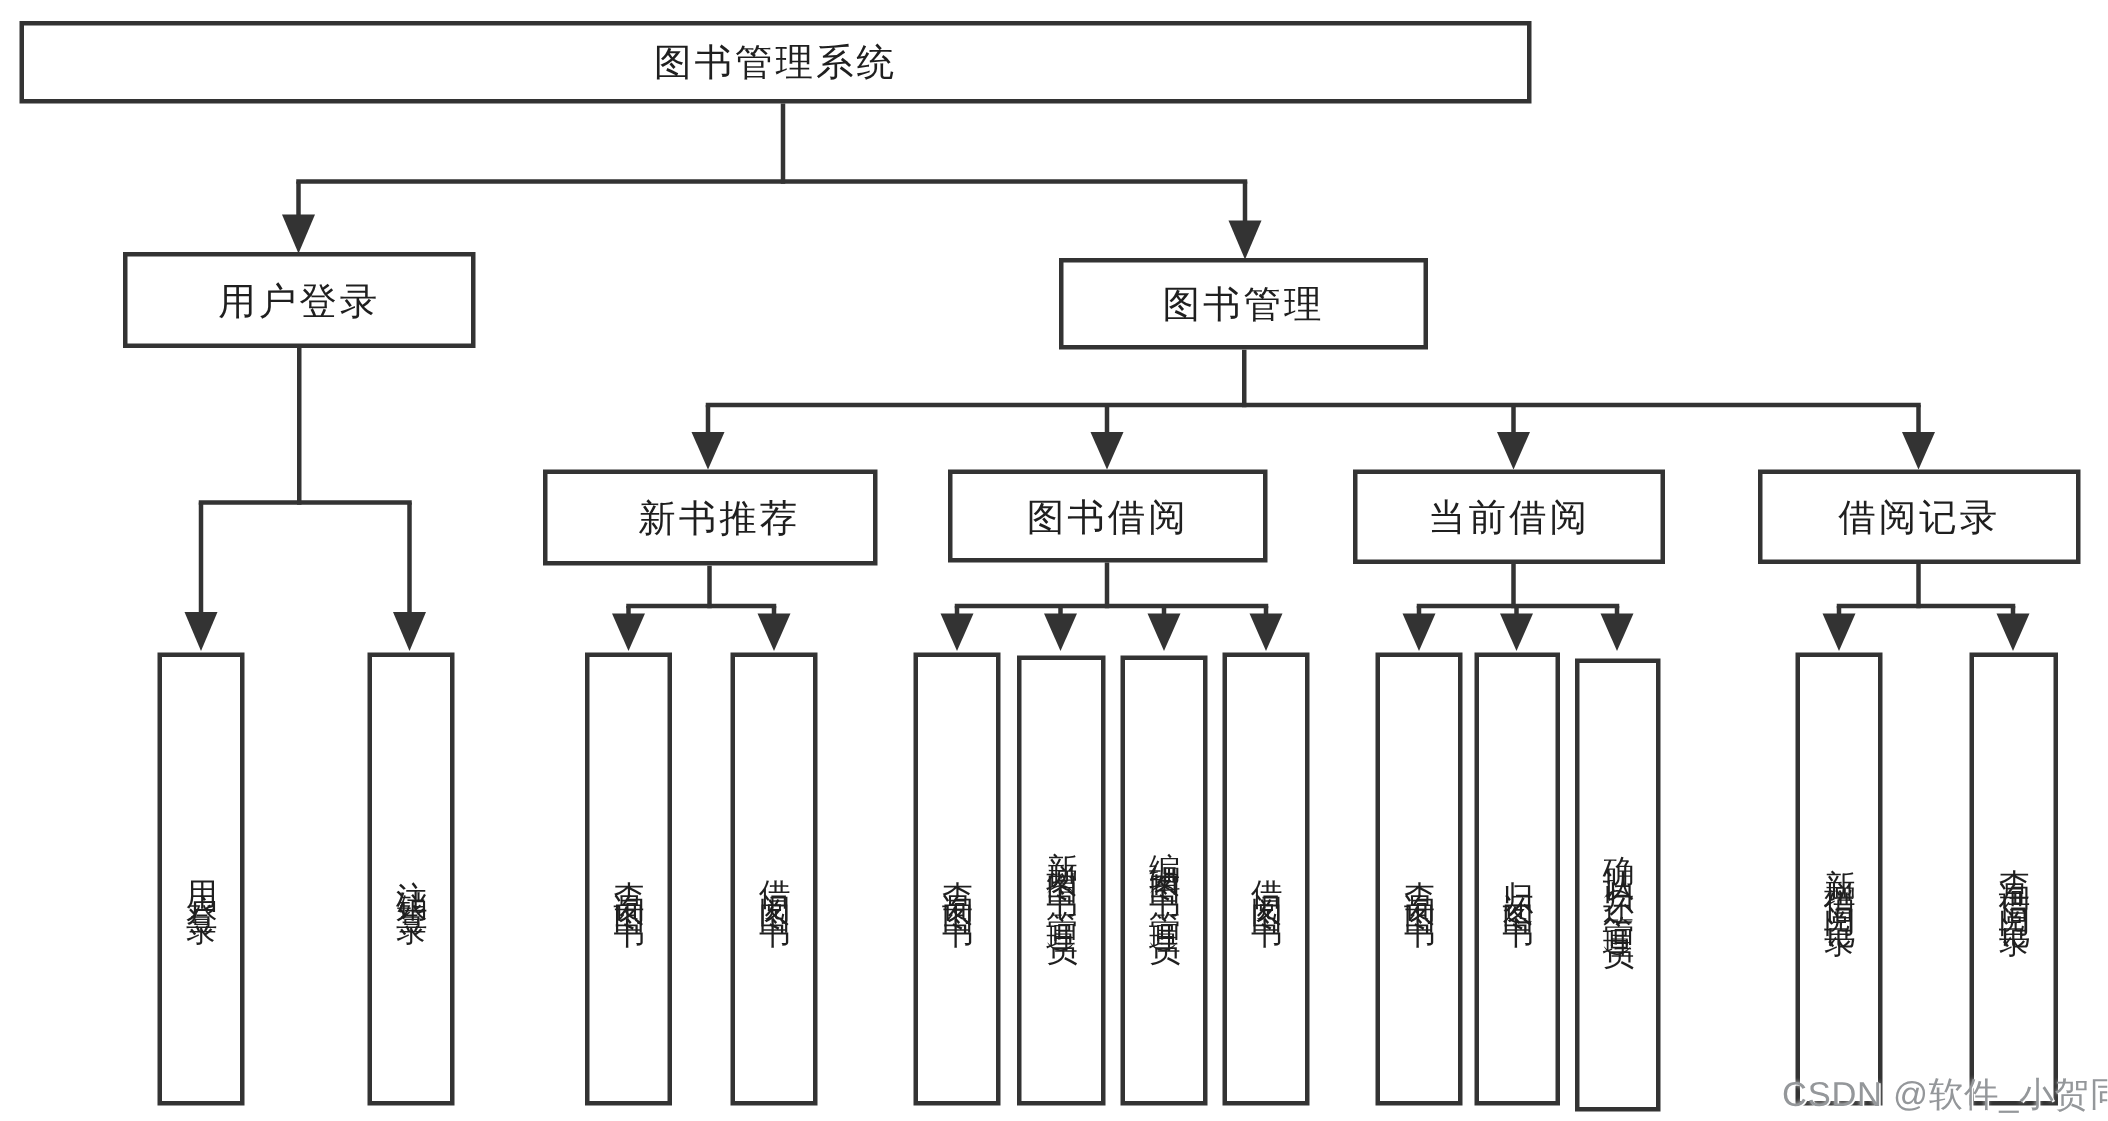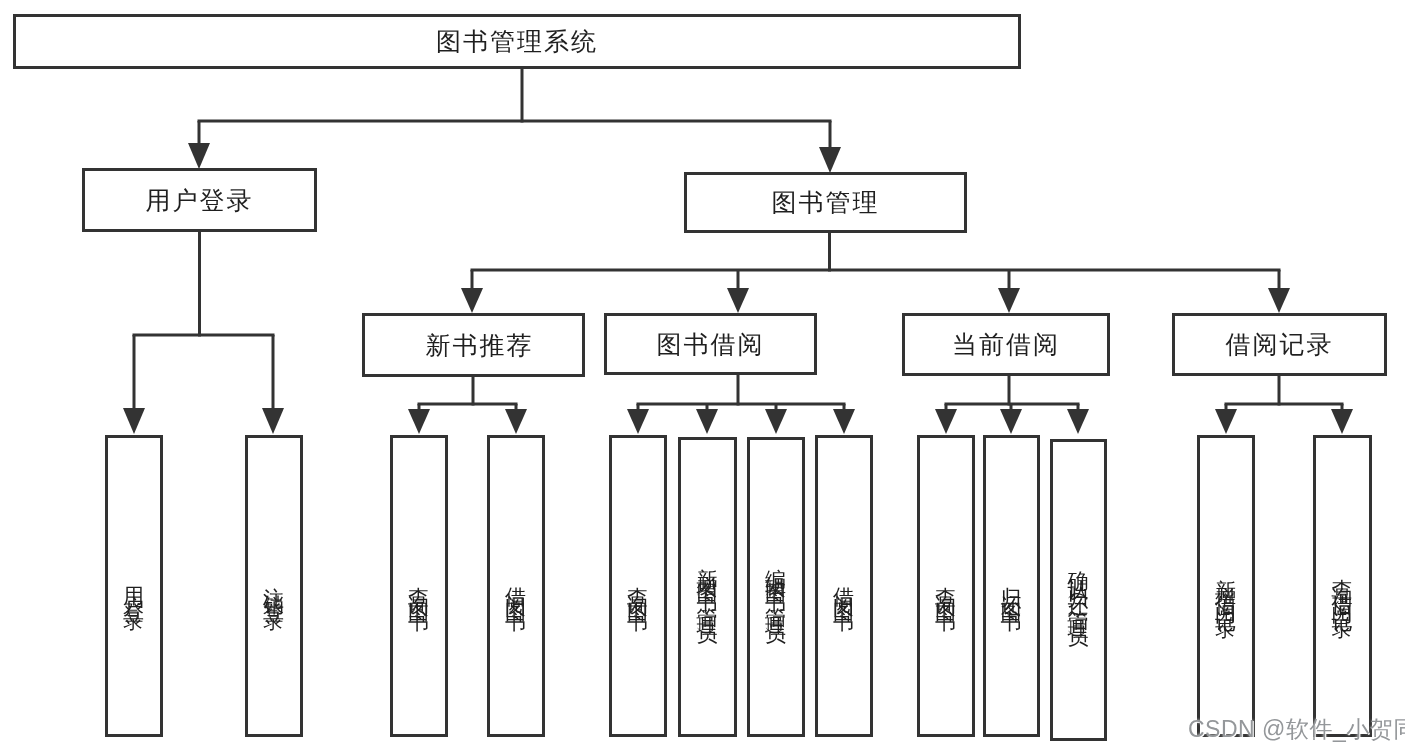--- a/index.html
+++ b/index.html
@@ -137,24 +137,24 @@
         <polygon points="1215,409 1237,409 1226,434" stroke="none"></polygon>
         <line x1="1342" y1="404" x2="1342" y2="412"></line>
         <polygon points="1331,409 1353,409 1342,434" stroke="none"></polygon>
       </g>
     </g>
   </svg>
 
   <div class="node h" style="left:13px; top:14px; width:1008px; height:55px;">图书管理系统</div>
 
   <div class="node h" style="left:82px; top:168px; width:235px; height:64px;">用户登录</div>
-  <div class="node h" style="left:684px; top:172px; width:283px; height:61px;">图书管理</div>
+  <div class="node h" style="left:706px; top:172px; width:246px; height:61px;">图书管理</div>
 
   <div class="node h" style="left:362px; top:313px; width:223px; height:64px;padding-left:12px;">新书推荐</div>
-  <div class="node h" style="left:604px; top:313px; width:213px; height:62px;">图书借阅</div>
+  <div class="node h" style="left:632px; top:313px; width:213px; height:62px;">图书借阅</div>
   <div class="node h" style="left:902px; top:313px; width:208px; height:63px;">当前借阅</div>
   <div class="node h" style="left:1172px; top:313px; width:215px; height:63px;">借阅记录</div>
 
   <div class="node v" style="left:105px; top:435px; width:58px; height:302px;">
     <span>用户登录</span>
   </div>
   <div class="node v" style="left:245px; top:435px; width:58px; height:302px;">
     <span>注销登录</span>
   </div>
 

